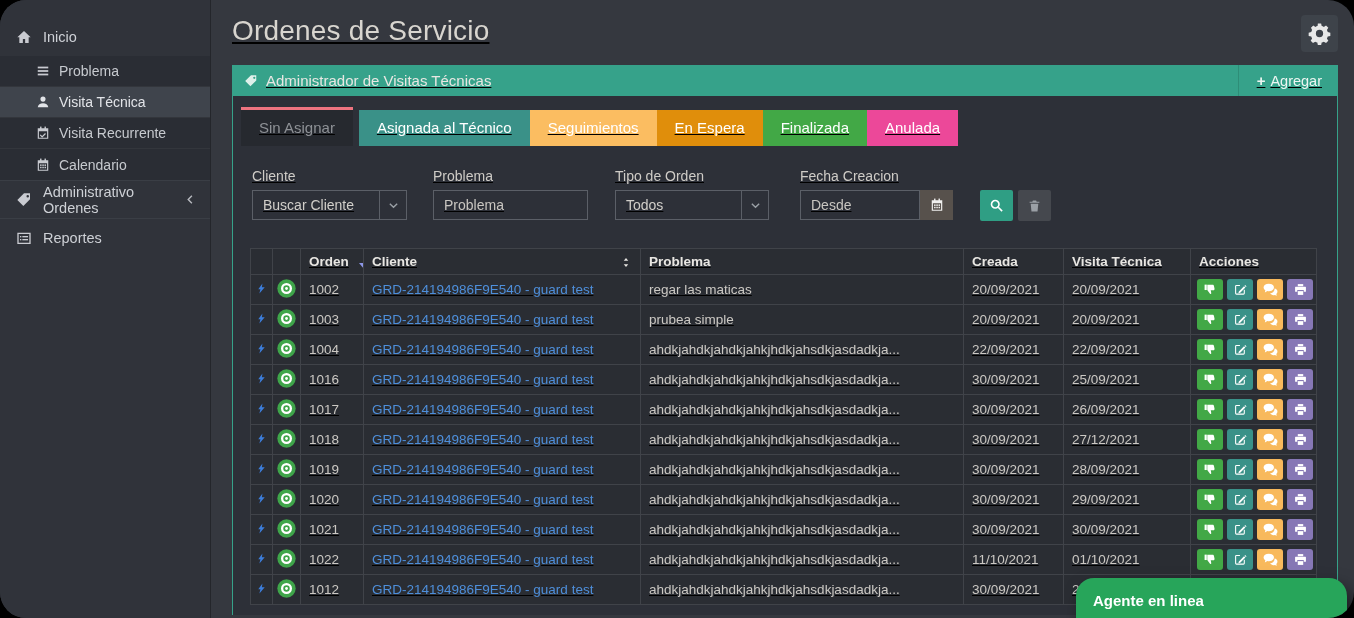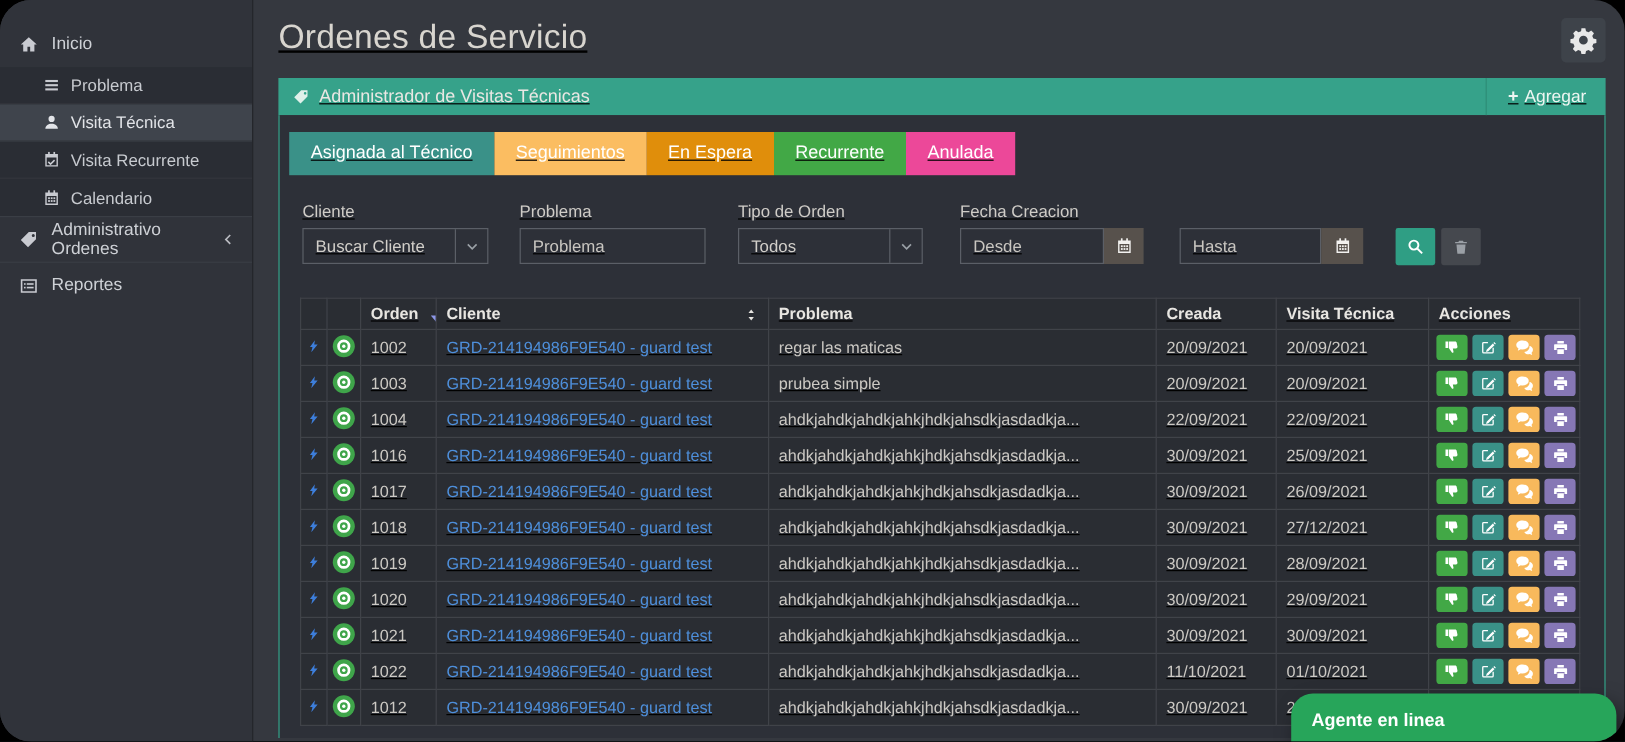--- a/index.html
+++ b/index.html
@@ -204,24 +204,25 @@
           <button class="add-btn">
             <span class="plus">+</span>
             <span>Agregar</span>
           </button>
         </div>
       </div>
 
       <div class="portlet-body">
 
         <div class="tabs">
+            <div class="tab active">Sin Asignar</div>
             <div class="tab" style="background: rgb(58, 145, 136); color: rgb(255, 255, 255);">Asignada al Técnico</div>
             <div class="tab" style="background: rgb(251, 189, 97); color: rgb(255, 255, 255);">Seguimientos</div>
             <div class="tab" style="background: rgb(224, 142, 11); color: rgb(255, 255, 255);">En Espera</div>
-            <div class="tab" style="background: rgb(66, 168, 70); color: rgb(255, 255, 255);">Recurrente</div>
+            <div class="tab" style="background: rgb(66, 168, 70); color: rgb(255, 255, 255);">Finalizada</div>
             <div class="tab" style="background: #ec4899; color: rgb(255, 255, 255);">Anulada</div>
           </div>
 
         <div class="filters">
           <div class="fgroup" style="width:155px;">
             <span class="flabel">Cliente</span>
             <div class="field select">
               <span>Buscar Cliente</span>
               <span class="chev-zone">
                 <svg viewBox="0 0 24 24" width="11" height="11" fill="none" stroke="#9aa0a6" stroke-width="3">
@@ -259,38 +260,20 @@
                         <rect x="7" y="11" width="2.6" height="2.6"></rect>
                         <rect x="10.8" y="11" width="2.6" height="2.6"></rect>
                         <rect x="14.6" y="11" width="2.6" height="2.6"></rect>
                         <rect x="7" y="15" width="2.6" height="2.6"></rect>
                         <rect x="10.8" y="15" width="2.6" height="2.6"></rect>
                         <rect x="14.6" y="15" width="2.6" height="2.6"></rect>
                       </svg>
                   </span>
                 </button>
               </div>
-              <div class="igroup" style="margin-left:30px;">
-                <input class="finput" style="width: 118px;" placeholder="Hasta">
-                <button class="addon" style="width:35px;">
-                  <span class="icon">
-                    <svg viewBox="0 0 24 24" width="14" height="14" fill="#f2f1ef">
-                        <path fill-rule="evenodd" d="M3 4h18v18H3zm2 5v11h14V9z"></path>
-                        <rect x="7" y="1" width="2.4" height="5"></rect>
-                        <rect x="14.6" y="1" width="2.4" height="5"></rect>
-                        <rect x="7" y="11" width="2.6" height="2.6"></rect>
-                        <rect x="10.8" y="11" width="2.6" height="2.6"></rect>
-                        <rect x="14.6" y="11" width="2.6" height="2.6"></rect>
-                        <rect x="7" y="15" width="2.6" height="2.6"></rect>
-                        <rect x="10.8" y="15" width="2.6" height="2.6"></rect>
-                        <rect x="14.6" y="15" width="2.6" height="2.6"></rect>
-                      </svg>
-                  </span>
-                </button>
-              </div>
               <button class="sq-btn search-btn" style="margin-left:27px;">
                 <span class="icon">
                   <svg viewBox="0 0 24 24" width="15" height="15" fill="none" stroke="#fff" stroke-width="2.6">
                       <circle cx="10" cy="10" r="6"></circle>
                       <path d="M14.8 14.8 21 21"></path>
                     </svg>
                 </span>
               </button>
               <button class="sq-btn trash-btn" style="margin-left:5px;">
                 <span class="icon">

